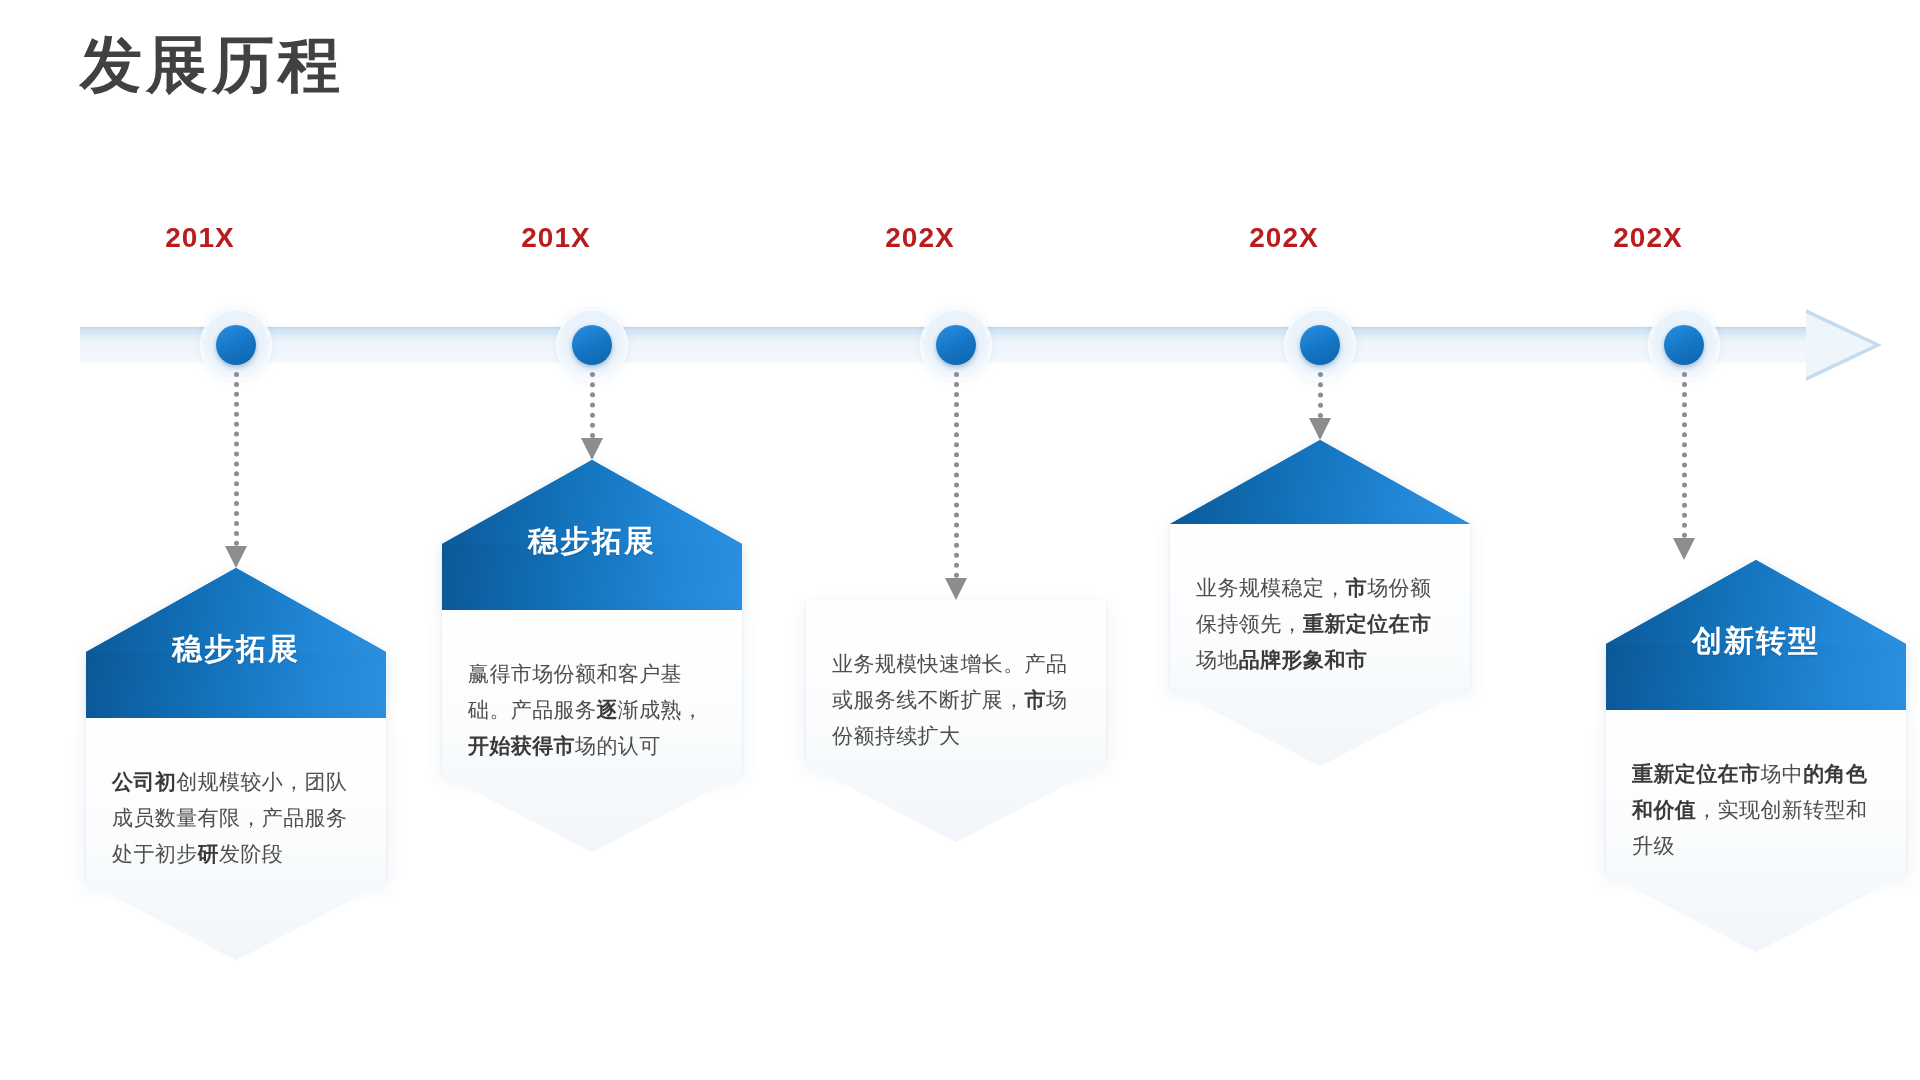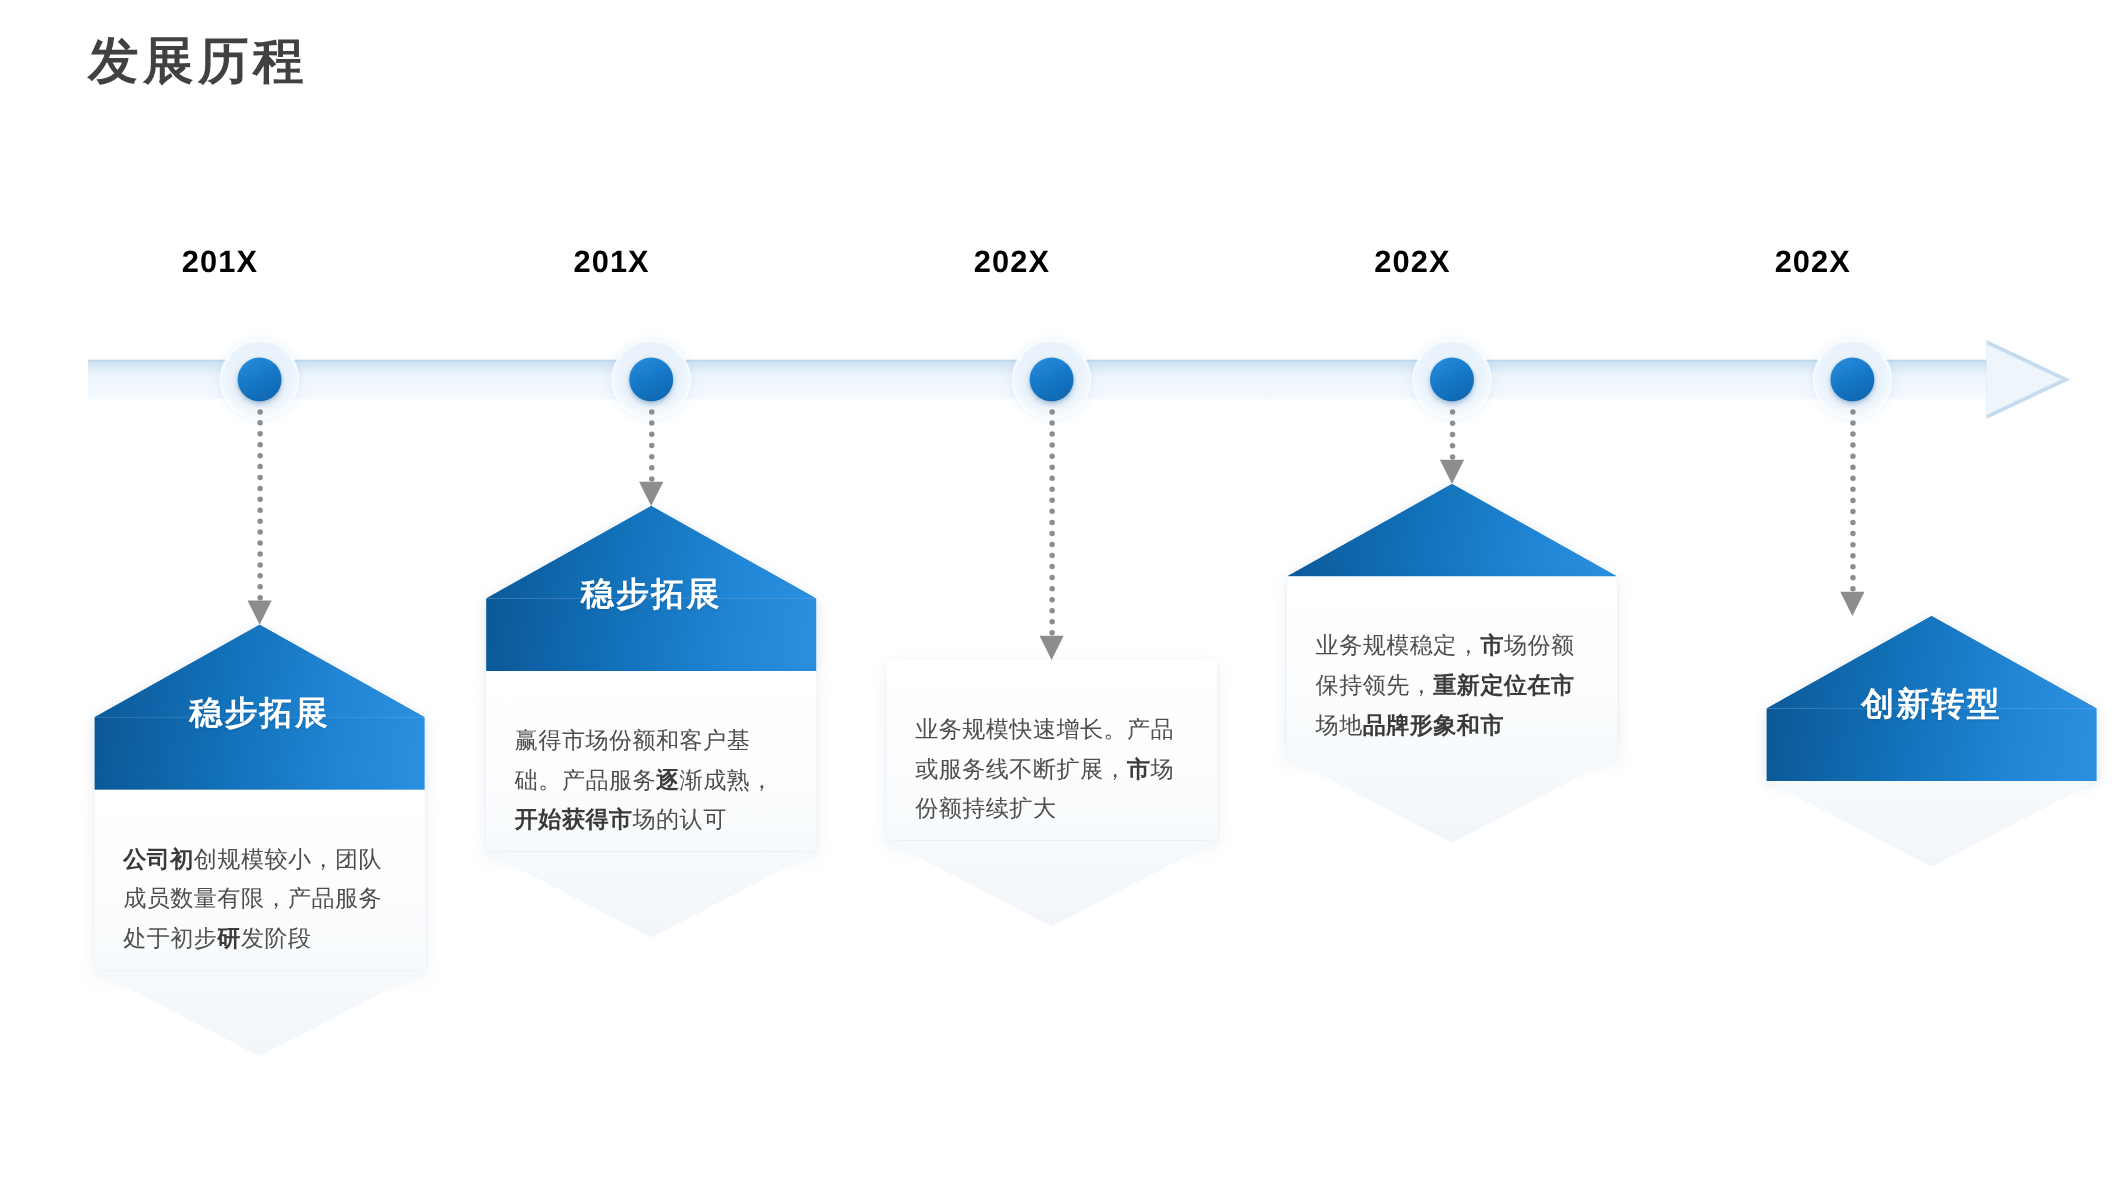--- a/index.html
+++ b/index.html
@@ -8,21 +8,21 @@
     background:#ffffff;
     font-family:"Liberation Sans","DejaVu Sans",sans-serif;
     overflow:hidden;
     position:relative;
   }
 
   
   #page-title {
     position:absolute;
     left:80px; top:28px;
-    font-size:46px;
+    font-size:62px;
     font-weight:700;
     color:#414141;
     letter-spacing:4px;
     line-height:1.2;
     white-space:nowrap;
   }
 
   
   #timeline {
     position:absolute;
@@ -72,21 +72,21 @@
     box-shadow:0 2px 5px rgba(10,70,125,0.35);
   }
 
   .year-label {
     position:absolute;
     top:-87px;
     width:240px; margin-left:-120px;
     text-align:center;
     font-size:28px;
     font-weight:700;
-    color:#000000;
+    color:#b91c1c;
     letter-spacing:1px;
   }
 
   
   .connector {
     position:absolute;
     width:12px;
     margin-left:-6px;
   }
   .connector-line {
@@ -272,15 +272,18 @@
       <div class="card-body-tail"></div>
     </div>
     <div class="card" style="left: 1756px; top: 560px;">
       <div class="card-head">
         <div class="card-head-roof"></div>
         <div class="card-head-roof-grad"></div>
         <div class="card-head-band">
           <div class="card-title">创新转型</div>
         </div>
       </div>
+      <div class="card-body">
+        <div class="card-text"><b>重新定位在市</b><span>场中</span><b>的角色和价值</b><span>，实现创新转型和升级</span></div>
+      </div>
       <div class="card-body-tail"></div>
     </div>
   </div>
 
 </body></html>

